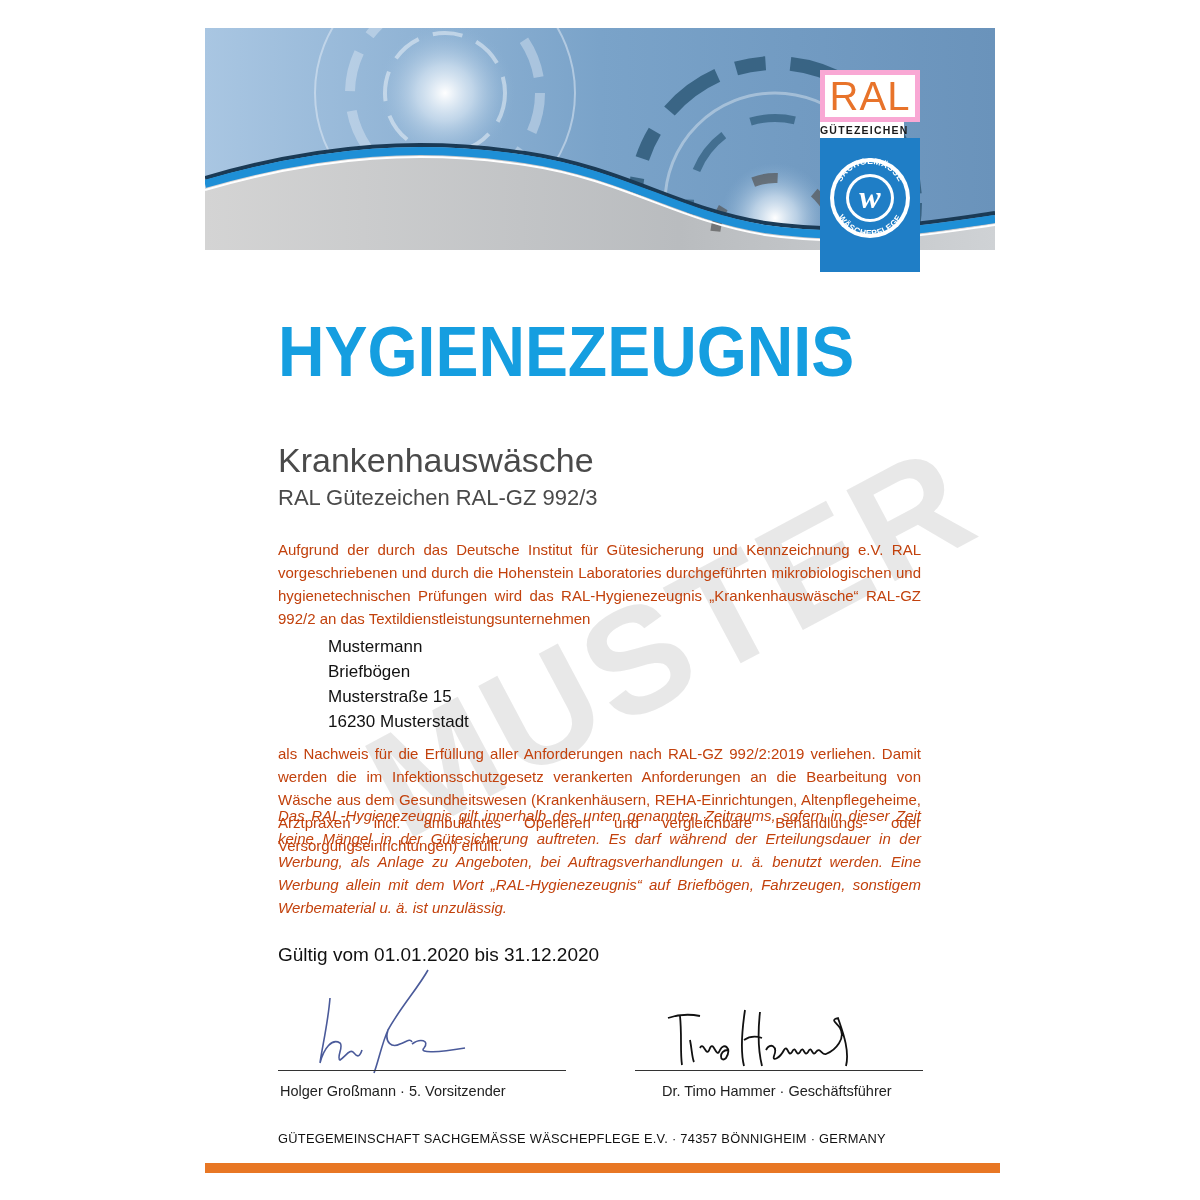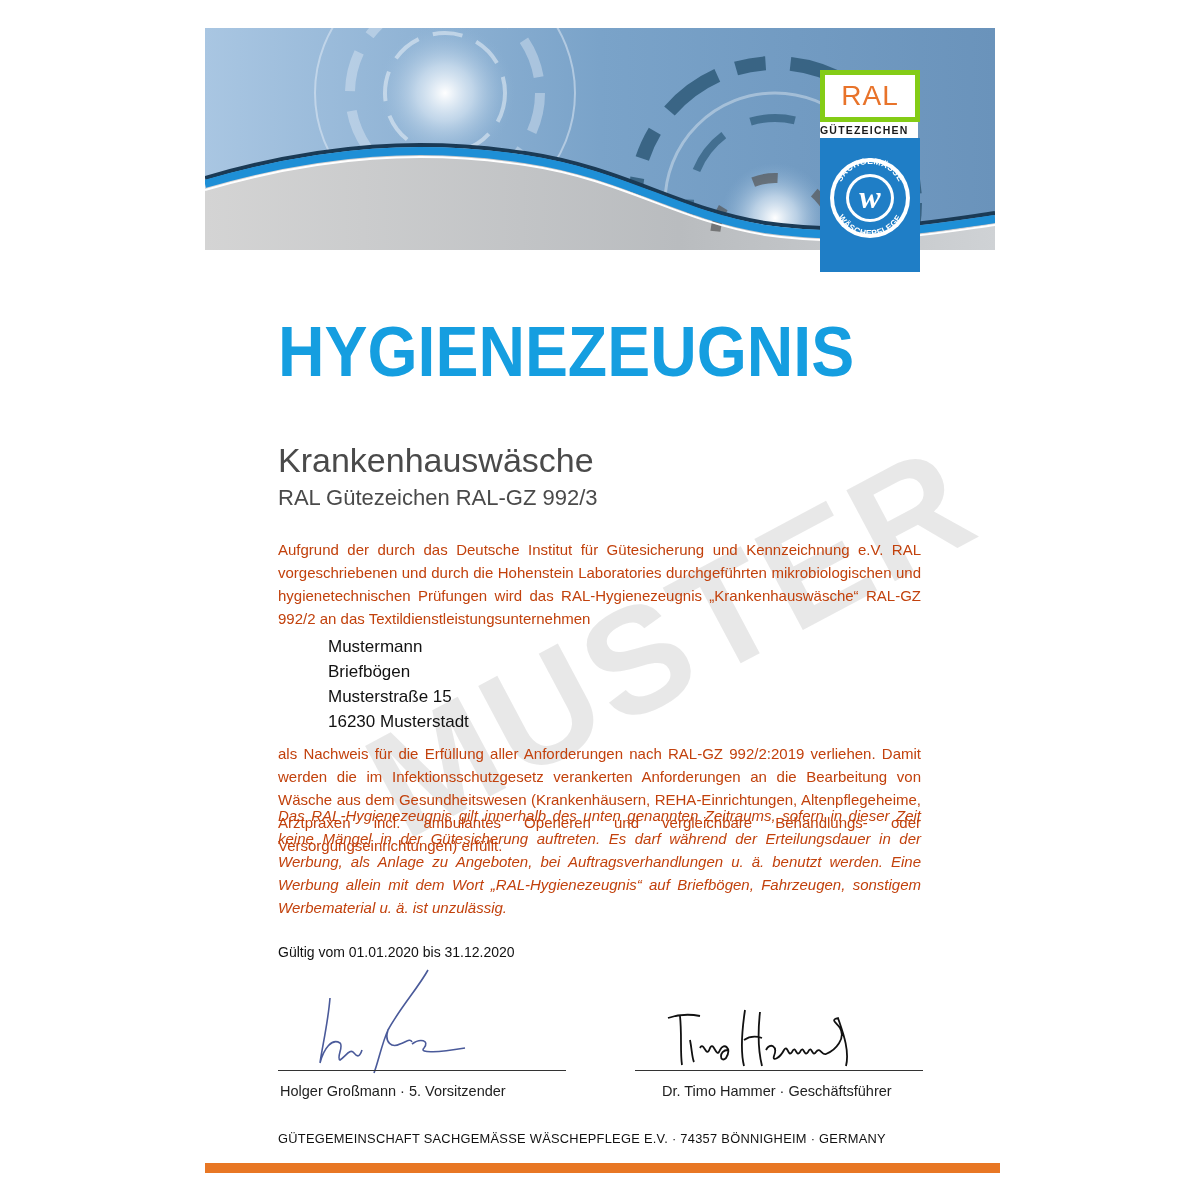--- a/index.html
+++ b/index.html
@@ -1,33 +1,33 @@
 <!DOCTYPE html>
 <html><head>
 <meta charset="utf-8">
 <style>
   html,body{margin:0;padding:0;background:#fff;}
   body{width:1200px;height:1200px;position:relative;overflow:hidden;font-family:"Liberation Sans",sans-serif;color:#1a1a1a;}
   .banner{position:absolute;left:205px;top:28px;width:790px;height:222px;overflow:hidden;
     background:linear-gradient(180deg,#8fb4d6 0%,#6d97bf 40%,#5b87b2 60%,#c5cacf 62%,#b8bcc0 100%);}
   .banner svg{position:absolute;left:0;top:0;}
   .ral-logo{position:absolute;left:820px;top:70px;width:100px;height:202px;}
-  .ral-box{position:absolute;left:0;top:0;width:100px;height:52px;background:#fff;border:5px solid #84cc16;box-sizing:border-box;
-    display:flex;align-items:center;justify-content:center;color:#e8732a;font-size:28px;font-weight:normal;letter-spacing:1px;}
-  .ral-sub{position:absolute;left:0;top:52px;width:98px;height:16px;background:#fff;font-size:10.5px;font-weight:bold;letter-spacing:1.2px;line-height:16px;color:#1a1a1a;}
+  .ral-box{position:absolute;left:0;top:0;width:100px;height:52px;background:#fff;border:5px solid #f9a8d4;box-sizing:border-box;
+    display:flex;align-items:center;justify-content:center;color:#e8732a;font-size:40px;font-weight:normal;letter-spacing:1px;}
+  .ral-sub{position:absolute;left:0;top:52px;width:84px;height:16px;background:#fff;font-size:10.5px;font-weight:bold;letter-spacing:1.2px;text-align:center;line-height:16px;color:#1a1a1a;}
   .ral-blue{position:absolute;left:0;top:68px;width:100px;height:134px;background:#1f7ec6;}
   .title{position:absolute;left:278px;top:312px;font-size:70px;font-weight:bold;color:#159ee0;letter-spacing:0px;transform:scaleX(0.92);transform-origin:left top;line-height:80px;}
   .subtitle{position:absolute;left:278px;top:440px;font-size:34px;color:#4a4a4a;line-height:40px;}
   .subtitle2{position:absolute;left:278px;top:484px;font-size:22px;color:#4a4a4a;line-height:28px;}
   .para{position:absolute;left:278px;width:643px;font-size:15px;line-height:23px;color:#c2410c;text-align:justify;}
   .p1{top:538px;}
   .addr{position:absolute;left:328px;top:634px;font-size:17px;line-height:25px;color:#111;}
   .p2{top:742px;}
   .p3{top:804px;font-style:italic;}
-  .valid{position:absolute;left:278px;top:944px;font-size:14px;color:#111;}
+  .valid{position:absolute;left:278px;top:944px;font-size:19px;color:#111;}
   .watermark{position:absolute;left:330px;top:540px;font-size:150px;font-weight:bold;color:rgba(150,150,150,0.22);
     transform:rotate(-28deg);transform-origin:left top;letter-spacing:4px;white-space:nowrap;top:720px;left:340px;}
   .sigline{position:absolute;top:1070px;height:1px;background:#333;}
   .sig1{left:278px;width:288px;}
   .sig2{left:635px;width:288px;}
   .signame{position:absolute;top:1083px;font-size:14.5px;color:#222;}
   .sn1{left:280px;}
   .sn2{left:662px;}
   .footer{position:absolute;left:278px;top:1131px;font-size:13.5px;color:#111;letter-spacing:0.3px;transform:scaleX(0.95);transform-origin:left top;white-space:nowrap;}
   .orangebar{position:absolute;left:205px;top:1163px;width:795px;height:10px;background:#e87724;}

